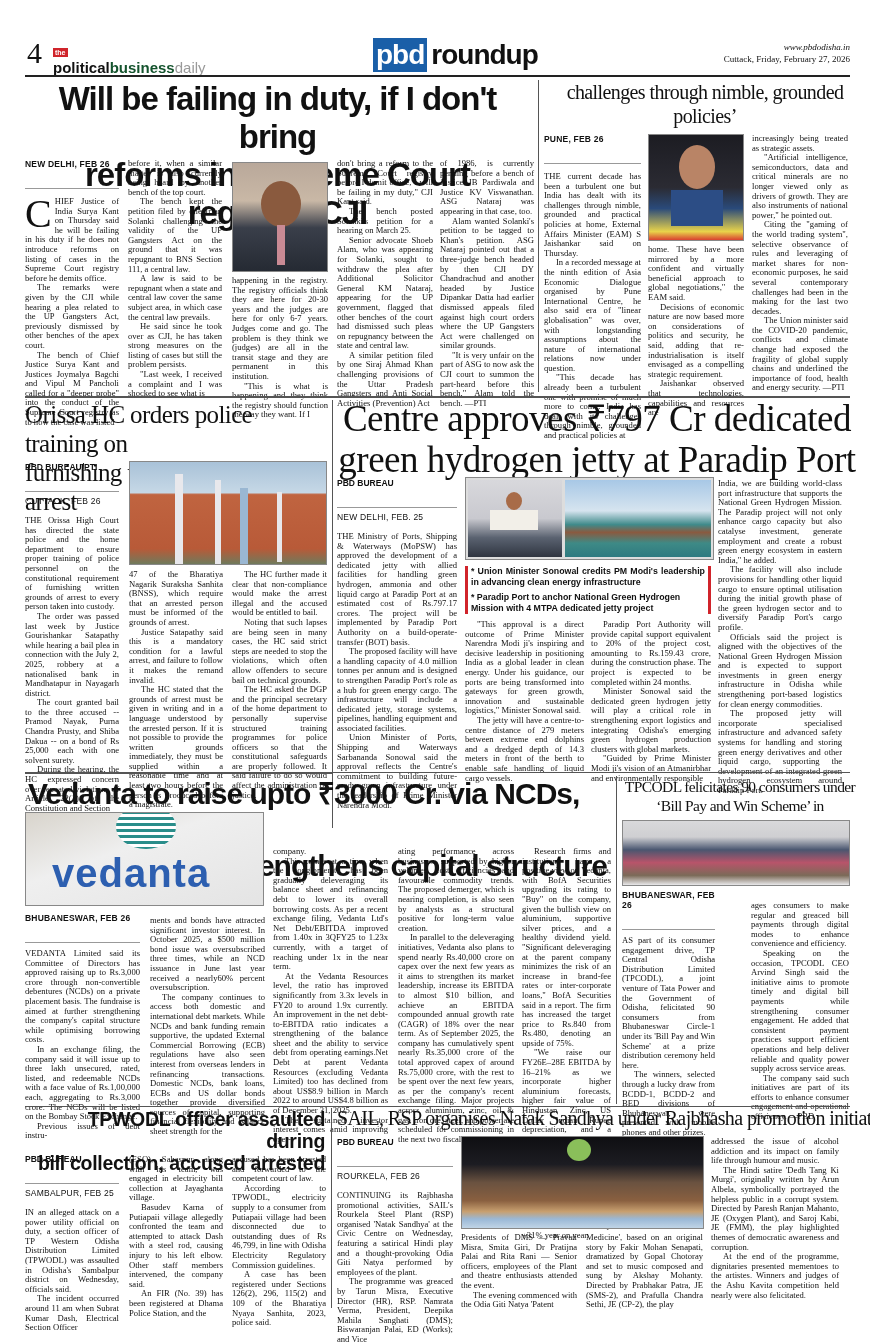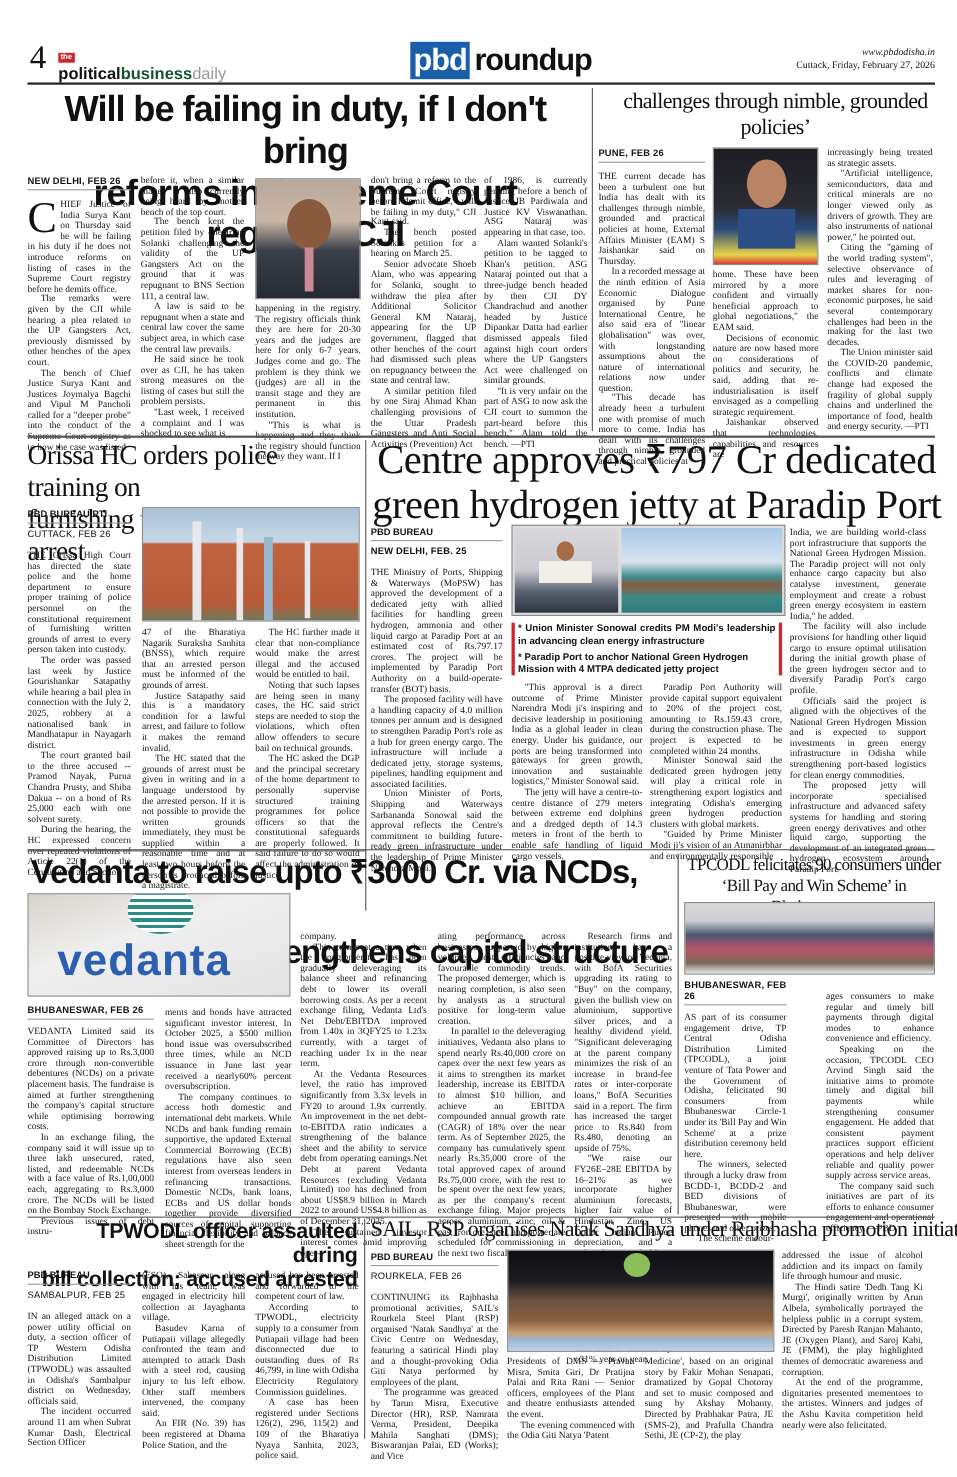--- a/index.html
+++ b/index.html
@@ -4,21 +4,21 @@
 <style>
 *{box-sizing:border-box;margin:0;padding:0}
 body{width:870px;height:1343px;background:#fff;font-family:"Liberation Serif",serif;color:#111;position:relative;overflow:hidden}
 .abs{position:absolute}
 .hd-sans{font-family:"Liberation Sans",sans-serif;font-weight:bold;letter-spacing:-0.5px}
 .hd-serif{font-family:"Liberation Serif",serif}
 .body{font-size:8.6px;line-height:9.6px;text-align:justify;hyphens:auto}
 .body p{text-indent:12px}
 .body p.first{text-indent:0}
 .dateline{font-family:"Liberation Sans",sans-serif;font-weight:bold;font-size:8.5px;letter-spacing:0.2px}
-.dl-rule{border-bottom:1px solid #999;padding-bottom:3px;margin-bottom:4px}
+.dl-rule{border-bottom:1px solid #999;padding-bottom:19px;margin-bottom:4px}
 .byline{font-family:"Liberation Sans",sans-serif;font-weight:bold;font-size:8.5px}
 .vr{position:absolute;width:1px;background:#555}
 .hr{position:absolute;height:2px;background:#555}
 .photo{position:absolute;overflow:hidden;border:1px solid #888}
 .dropcap{float:left;font-size:40px;line-height:32px;margin:1px 3px 0 0;font-family:"Liberation Serif",serif}
 </style>
 </head>
 <body>
 
 <div class="abs" style="left:25px;top:38px;width:825px;height:34px;">
@@ -138,21 +138,21 @@
   <p>The HC asked the DGP and the principal secretary of the home department to personally supervise structured training programmes for police officers so that the constitutional safeguards are properly followed. It said failure to do so would affect the administration of justice.</p>
 </div>
 <div class="vr" style="left:332px;top:400px;height:428px;"></div>
 
 <div class="abs hd-serif" style="left:337px;top:398px;width:520px;font-size:37px;line-height:41px;text-align:center;letter-spacing:-0.5px;">
   <div>Centre approves ₹797 Cr dedicated</div>
   <div>green hydrogen jetty at Paradip Port</div>
 </div>
 <div class="abs" style="left:337px;top:478px;width:120px;">
   <div class="byline dl-rule">PBD BUREAU</div>
-  <div class="dateline" style="font-weight:bold;margin-top:4px;">NEW DELHI, FEB. 25</div>
+  <div class="dateline" style="font-weight:normal;margin-top:4px;">NEW DELHI, FEB. 25</div>
   <div class="body" style="margin-top:10px;">
     <p class="first">THE Ministry of Ports, Shipping &amp; Waterways (MoPSW) has approved the development of a dedicated jetty with allied facilities for handling green hydrogen, ammonia and other liquid cargo at Paradip Port at an estimated cost of Rs.797.17 crores. The project will be implemented by Paradip Port Authority on a build-operate-transfer (BOT) basis.</p>
     <p>The proposed facility will have a handling capacity of 4.0 million tonnes per annum and is designed to strengthen Paradip Port's role as a hub for green energy cargo. The infrastructure will include a dedicated jetty, storage systems, pipelines, handling equipment and associated facilities.</p>
     <p>Union Minister of Ports, Shipping and Waterways Sarbananda Sonowal said the approval reflects the Centre's commitment to building future-ready green infrastructure under the leadership of Prime Minister Narendra Modi.</p>
   </div>
 </div>
 <div class="photo" style="left:465px;top:477px;width:249px;height:83px;background:#ddd;">
   <div style="position:absolute;left:2px;top:2px;width:94px;height:77px;background:linear-gradient(180deg,#d8d8dc 0%,#c9c9cf 50%,#5a6270 75%,#2f3540 100%);">
     <div style="position:absolute;left:38px;top:12px;width:16px;height:18px;border-radius:50%;background:#a86b48;"></div>
     <div style="position:absolute;left:22px;top:30px;width:48px;height:20px;background:#f2efe8;"></div>
@@ -225,21 +225,21 @@
 <div class="photo" style="left:622px;top:820px;width:228px;height:66px;background:linear-gradient(180deg,#d9d9db 0%,#cfcfd2 25%,#4a5670 45%,#b8546a 65%,#7b6a58 85%,#e8e8ea 100%);"></div>
 <div class="abs" style="left:622px;top:890px;width:93px;">
   <div class="dateline dl-rule">BHUBANESWAR, FEB 26</div>
   <div class="body" style="margin-top:6px;">
     <p class="first">AS part of its consumer engagement drive, TP Central Odisha Distribution Limited (TPCODL), a joint venture of Tata Power and the Government of Odisha, felicitated 90 consumers from Bhubaneswar Circle-1 under its 'Bill Pay and Win Scheme' at a prize distribution ceremony held here.</p>
     <p>The winners, selected through a lucky draw from BCDD-1, BCDD-2 and BED divisions of Bhubaneswar, were presented with mobile phones and other prizes.</p>
     <p>The scheme encour-</p>
   </div>
 </div>
 <div class="abs body" style="left:751px;top:901px;width:98px;">
-  <p class="first">ages consumers to make regular and timely bill payments through digital modes to enhance convenience and efficiency.</p>
+  <p class="first">ages consumers to make regular and greaced bill payments through digital modes to enhance convenience and efficiency.</p>
   <p>Speaking on the occasion, TPCODL CEO Arvind Singh said the initiative aims to promote timely and digital bill payments while strengthening consumer engagement. He added that consistent payment practices support efficient operations and help deliver reliable and quality power supply across service areas.</p>
   <p>The company said such initiatives are part of its efforts to enhance consumer engagement and operational efficiency. —PBD</p>
 </div>
 
 <div class="hr" style="left:25px;top:1106px;width:825px;height:1px;"></div>
 
 <div class="abs hd-sans" style="left:25px;top:1108px;width:300px;font-size:19.5px;line-height:22px;text-align:right;letter-spacing:-0.3px;">
   <div>TPWODL officer assaulted during</div>
   <div>bill collection; accused arrested</div>
 </div>

